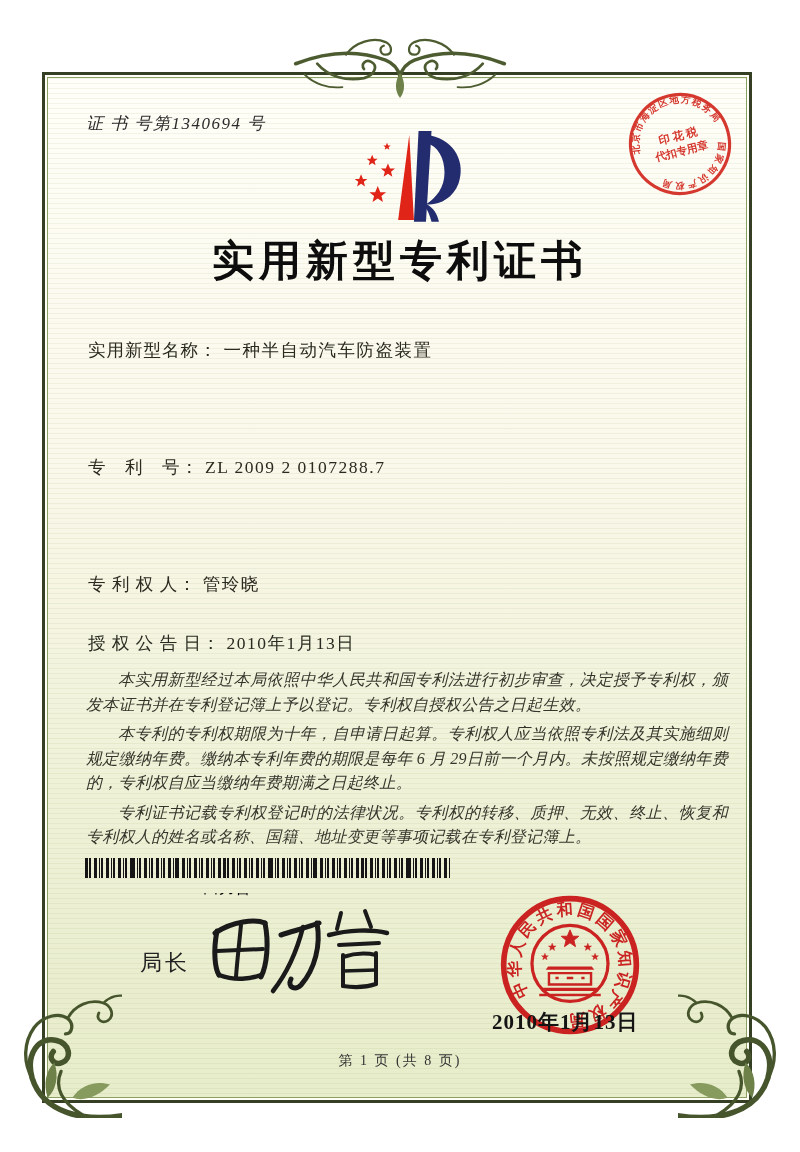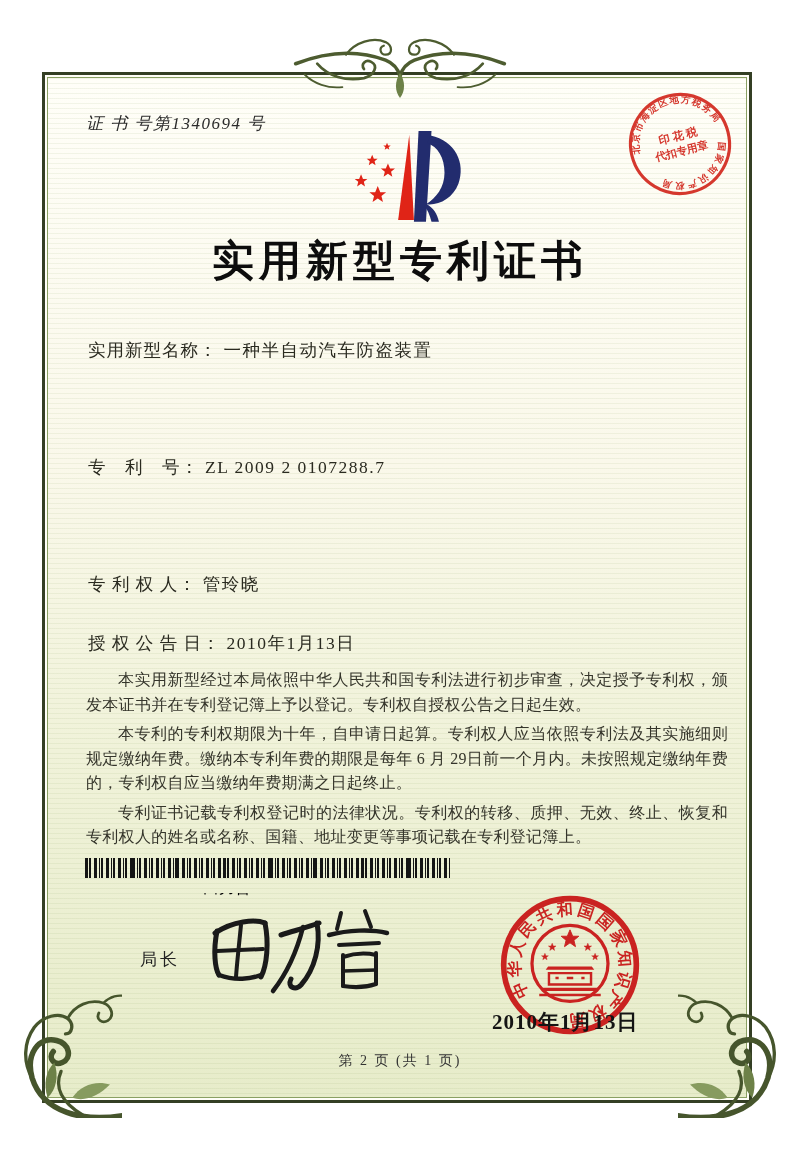--- a/index.html
+++ b/index.html
@@ -24,27 +24,27 @@
   .title{
     position:absolute;left:0;top:233px;width:800px;text-align:center;
     font-size:42px;font-weight:700;letter-spacing:5px;color:#0d0d0d;
   }
   .field{position:absolute;left:88px;font-size:17.5px;color:#2a2a20;white-space:nowrap;}
   .field .lbl{letter-spacing:1px;margin-top:32px;}
   .field .val{margin-left:6px;letter-spacing:1.5px;}
   .paras{position:absolute;left:86px;top:668px;width:642px;}
   .paras p{
     margin:0 0 5px 0;font-size:16px;line-height:24.5px;text-indent:2em;
-    color:#35352b;letter-spacing:0.3px;text-align:justify;
+    color:#35352b;letter-spacing:0.3px;text-align:justify;font-style:italic;
   }
   
   .barcode{position:absolute;left:85px;top:858px;width:372px;height:20px;display:flex;align-items:stretch;}
   .barcode span{display:inline-block;background:#151515;height:100%;}
   
-  .director{position:absolute;left:140px;top:948px;font-size:17px;letter-spacing:3px;color:#222;font-family:Liberation Serif, serif;}
+  .director{position:absolute;left:140px;top:948px;font-size:22px;letter-spacing:3px;color:#222;font-family:Liberation Serif, serif;}
   .signature{position:absolute;left:198px;top:893px;width:210px;height:110px;}
   .sig-text-hidden{position:absolute;width:1px;height:1px;overflow:hidden;clip:rect(0 0 0 0);}
   
   .tax-seal{position:absolute;left:626px;top:90px;width:108px;height:108px;transform:rotate(-14deg);opacity:0.92;}
   .main-seal{position:absolute;left:481px;top:876px;width:178px;height:178px;opacity:0.93;}
   .issue-date{
     position:absolute;left:492px;top:1008px;font-size:21px;font-weight:600;
     letter-spacing:1px;color:#141414;z-index:6;
   }
   .footer{position:absolute;left:0;top:1052px;width:800px;text-align:center;font-size:14px;letter-spacing:2px;color:#333;}
@@ -317,15 +317,15 @@
     <text fill="#d2281e" font-size="10.5" letter-spacing="1.5" font-weight="700" font-family="Liberation Serif, DejaVu Serif, serif">
       <textPath href="#taxTop">北京市海淀区地方税务局</textPath>
     </text>
     <text fill="#d2281e" font-size="10" letter-spacing="3" font-weight="700" font-family="Liberation Serif, DejaVu Serif, serif">
       <textPath href="#taxBottom" startOffset="8">国家知识产权局</textPath>
     </text>
     <text x="60" y="55" text-anchor="middle" fill="#d2281e" font-size="12.5" font-weight="700" font-family="Liberation Serif, DejaVu Serif, serif">印 花 税</text>
     <text x="60" y="72" text-anchor="middle" fill="#d2281e" font-size="12" font-weight="700" font-family="Liberation Serif, DejaVu Serif, serif">代扣专用章</text>
   </svg>
 
-  <div class="footer">第 2 页 (共 1 页)</div>
+  <div class="footer">第 1 页 (共 8 页)</div>
 
 </div>
 
 </body></html>

